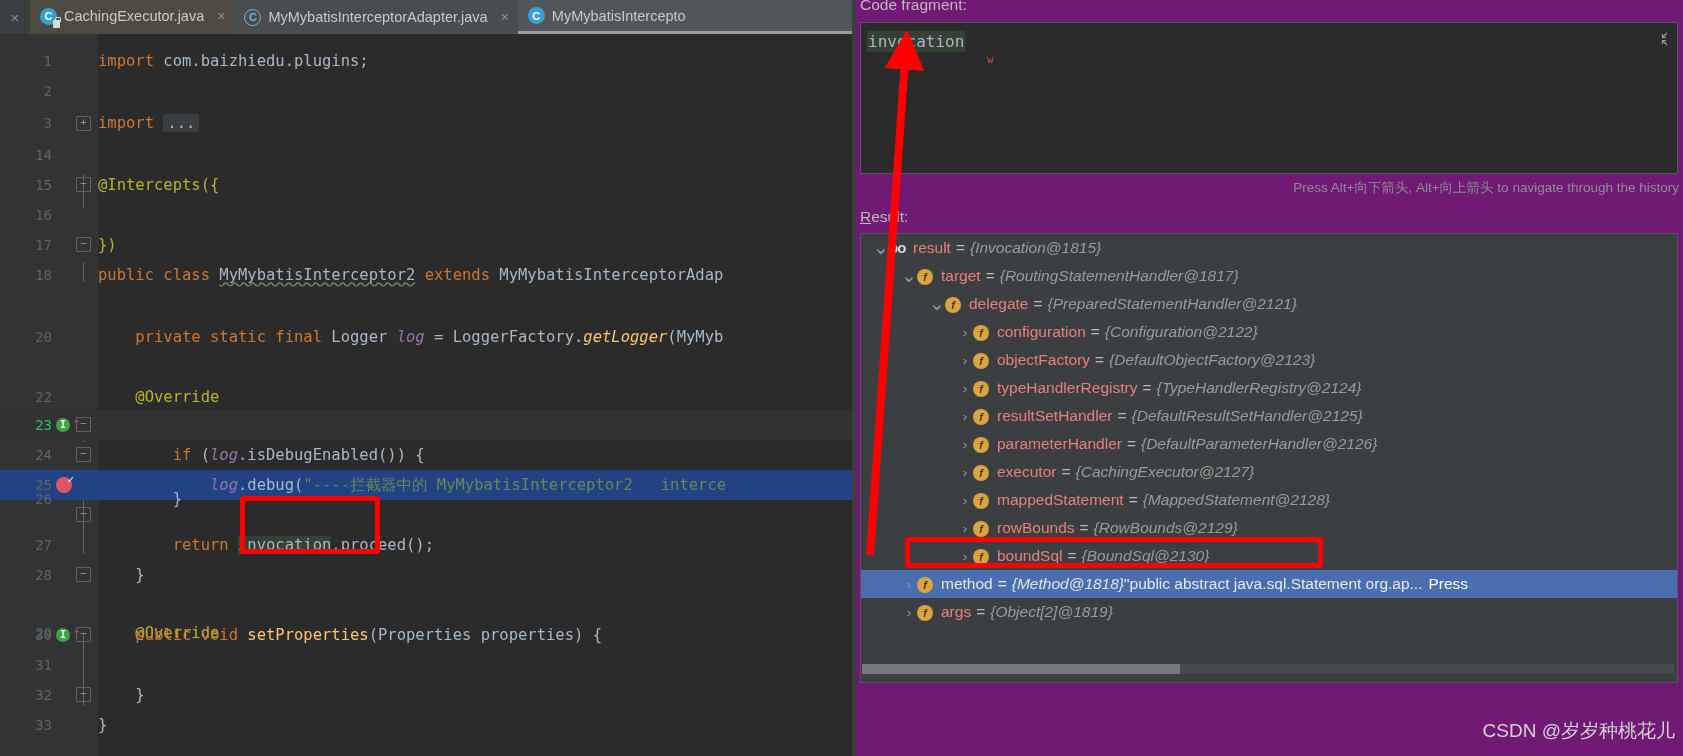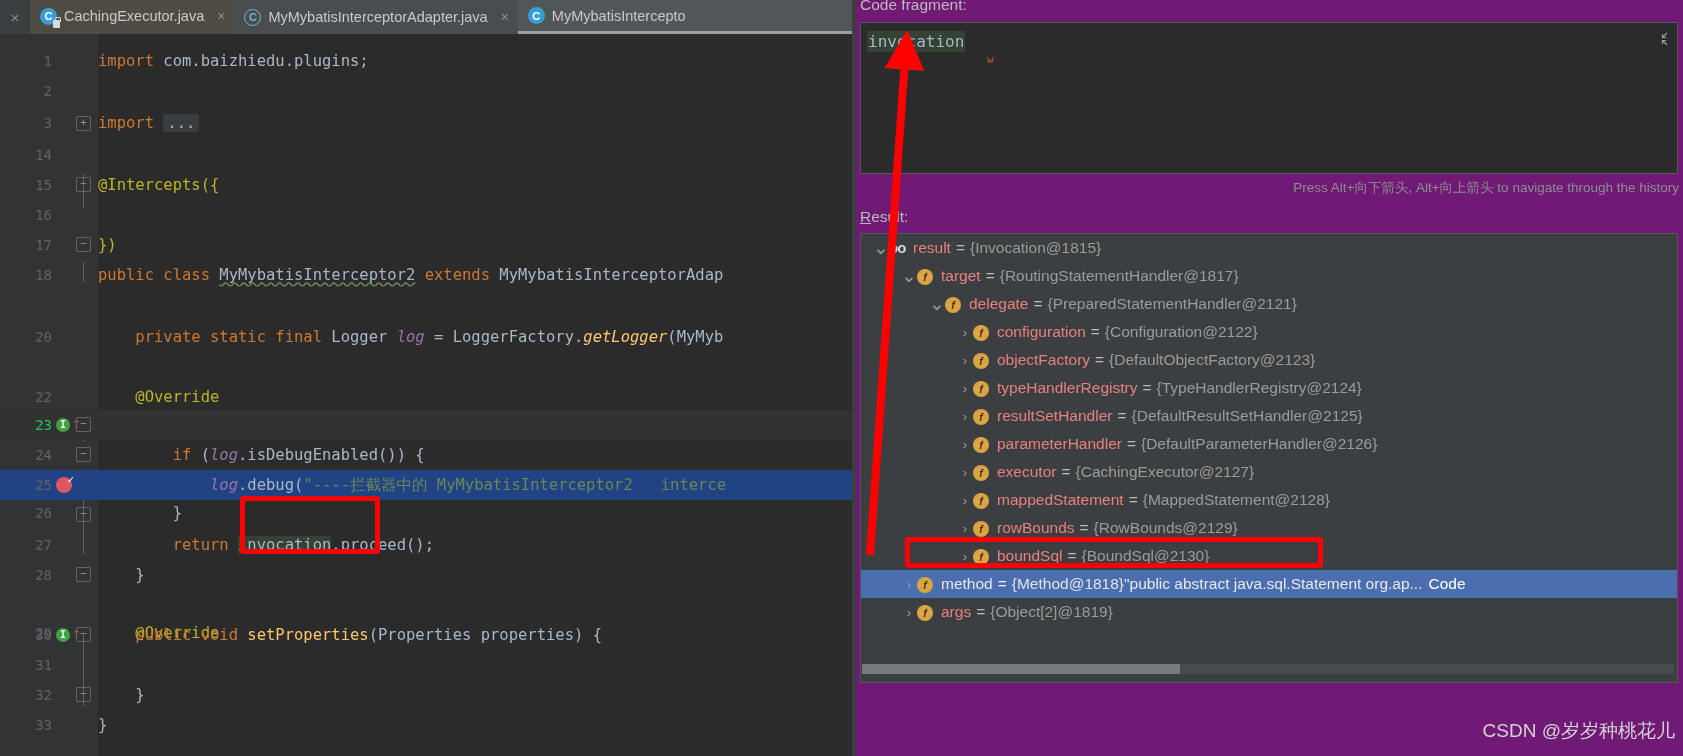--- a/index.html
+++ b/index.html
@@ -250,21 +250,21 @@
     display: inline-block;
   }
   .icon-oo {
     color: #d4d4d4; font-size: 15px; font-weight: bold; letter-spacing: -1px;
     display: inline-block; line-height: 18px;
   }
   .node-name { color: #e8807e; }
   .tree-row.selected .node-name { color: #e6e6e6; }
   .node-eq { color: #bbbbbb; margin: 0 5px; }
   .tree-row.selected .node-eq { color: #e9ecef; }
-  .node-val { color: #9b9b9b; }
+  .node-val { color: #9b9b9b; font-style: italic; }
   .tree-row.selected .node-val { color: #dfe4ea; }
   .node-str { color: #9b9b9b; }
   .tree-row.selected .node-str { color: #e6eaef; }
   .view-link { color: #ffffff; margin-left: 6px; }
 
   #hscroll-track {
     position: absolute; left: 1px; bottom: 8px;
     width: 812px; height: 10px;
     background: #484b4d;
   }
@@ -397,21 +397,21 @@
       <div class="fold-marker" style="top:413px;">−</div>
 
       <div class="code-row hl" style="top:436px;">
         <span class="ln">25</span>
         <span class="gutter-icons">
           <span class="bp-icon"></span>
         </span>
         <span class="code-text">            <span class="fld">log</span><span class="plain">.debug(</span><span class="str">"----拦截器中的 </span><span class="str">MyMybatisInterceptor2   interce</span></span>
       </div>
 
-      <div class="code-row" style="top:464px;padding-left:15px;">
+      <div class="code-row" style="top:450px;padding-left:15px;">
         <span class="ln">26</span>
         <span class="code-text">        <span class="plain">}</span></span>
       </div>
       <div class="fold-marker" style="top:473px;">−</div>
 
       <div class="code-row" style="top:496px;">
         <span class="ln">27</span>
         <span class="code-text">        <span class="kw">return</span><span class="plain"> </span><span class="plain ident-hl">invocation</span><span class="plain">.proceed();</span></span>
       </div>
 
@@ -560,21 +560,21 @@
             <span class="node-eq">=</span>
             <span class="node-val">{BoundSql@2130}</span>
           </div>
           <div class="tree-row selected" style="padding-left: 40px;">
             <span class="twisty">›</span>
             <span class="node-icon"><span class="icon-f">f</span><span class="corner"></span></span>
             <span class="node-name">method</span>
             <span class="node-eq">=</span>
             <span class="node-val">{Method@1818}</span>
             <span class="node-str"> "public abstract java.sql.Statement org.ap...</span>
-            <span class="view-link">Code</span>
+            <span class="view-link">Press</span>
           </div>
           <div class="tree-row" style="padding-left: 40px;">
             <span class="twisty">›</span>
             <span class="node-icon"><span class="icon-f">f</span><span class="corner"></span></span>
             <span class="node-name">args</span>
             <span class="node-eq">=</span>
             <span class="node-val">{Object[2]@1819}</span>
           </div>
         </div>
 

